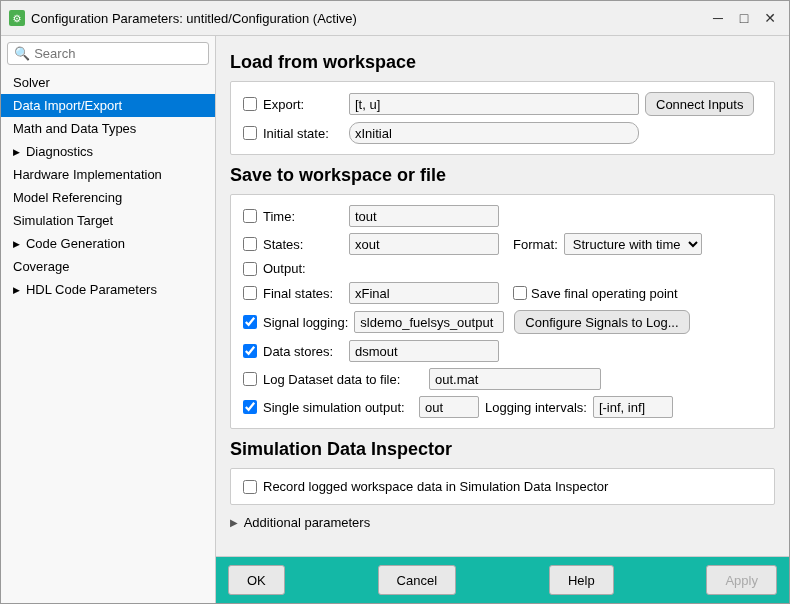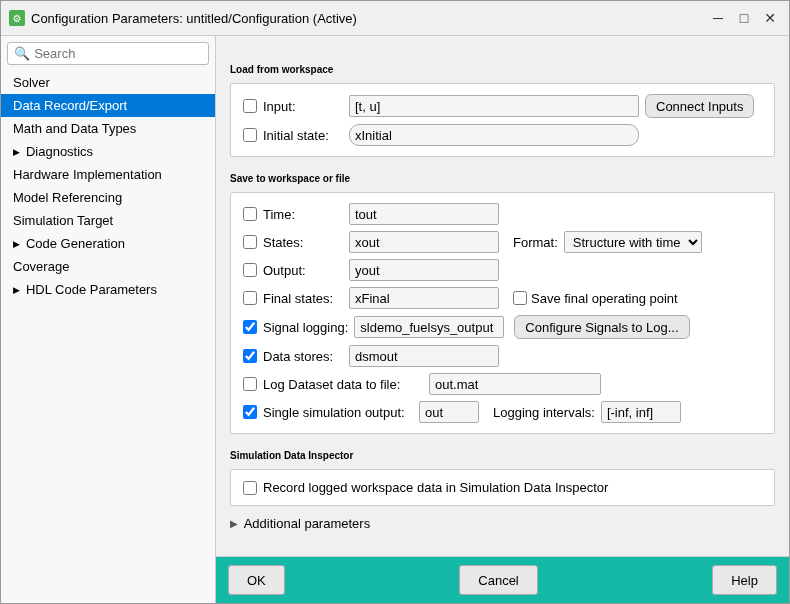--- a/index.html
+++ b/index.html
@@ -117,25 +117,25 @@
       flex-direction: column;
       overflow: hidden;
     }
     .main-scroll {
       flex: 1;
       overflow-y: auto;
       padding: 12px 14px;
     }
 
     .section-title {
-      font-size: 10px;
+      font-size: 18px;
       font-weight: bold;
       color: #000;
       margin-bottom: 8px;
-      margin-top: 16px;
+      margin-top: 4px;
     }
     .section-box {
       border: 1px solid #ccc;
       background: white;
       padding: 10px 12px;
       margin-bottom: 10px;
       border-radius: 2px;
     }
 
     .form-row {
@@ -248,21 +248,21 @@
     <div class="sidebar">
       <div class="search-box">
         <span class="search-icon-shape">🔍</span>
         <input class="search-input" type="text" placeholder="Search" style="">
       </div>
       <div class="sidebar-nav">
         <div class="nav-item">
           <span>Solver</span>
         </div>
         <div class="nav-item active">
-          <span>Data Record/Export</span>
+          <span>Data Import/Export</span>
         </div>
         <div class="nav-item">
           <span>Math and Data Types</span>
         </div>
         <div class="nav-item has-arrow">
           <span>Diagnostics</span>
         </div>
         <div class="nav-item">
           <span>Hardware Implementation</span>
         </div>
@@ -284,21 +284,21 @@
       </div>
     </div>
 
     <div class="main-panel">
       <div class="main-scroll">
 
         <div class="section-title">Load from workspace</div>
         <div class="section-box">
           <div class="form-row">
             <input type="checkbox" class="checkbox" style="">
-            <span class="field-label">Input:</span>
+            <span class="field-label">Export:</span>
             <input type="text" class="text-input wide" style="width: 290px;" value="[t, u]">
             <button class="btn">Connect Inputs</button>
           </div>
           <div class="form-row">
             <input type="checkbox" class="checkbox" style="">
             <span class="field-label">Initial state:</span>
             <input type="text" class="text-input" style="width: 290px; border-radius: 10px;" value="xInitial">
           </div>
         </div>
 
@@ -320,21 +320,20 @@
               <option>Structure with time</option>
               <option>Array</option>
               <option>Structure</option>
               <option>Dataset</option>
             </select>
           </div>
 
           <div class="form-row">
             <input type="checkbox" class="checkbox" style="">
             <span class="field-label">Output:</span>
-            <input type="text" class="text-input" style="width: 150px;" value="yout">
           </div>
 
           <div class="form-row">
             <input type="checkbox" class="checkbox" style="">
             <span class="field-label">Final states:</span>
             <input type="text" class="text-input" style="width: 150px;" value="xFinal">
             <div class="save-final-row" style="margin-left:8px;">
               <input type="checkbox" class="checkbox" style="">
               <span>Save final operating point</span>
             </div>
@@ -356,21 +355,21 @@
           <div class="form-row">
             <input type="checkbox" class="checkbox" style="">
             <span class="field-label" style="min-width:160px;">Log Dataset data to file:</span>
             <input type="text" class="text-input" style="width: 172px;" value="out.mat">
           </div>
 
           <div class="form-row">
             <input type="checkbox" class="checkbox" checked="" style="">
             <span class="field-label" style="min-width:150px;">Single simulation output:</span>
             <input type="text" class="text-input" style="width: 60px;" value="out">
-            <span style="margin-left:8px;">Logging intervals:</span>
+            <span style="margin-left:0;">Logging intervals:</span>
             <input type="text" class="text-input" style="width: 80px;" value="[-inf, inf]">
           </div>
         </div>
 
         <div class="section-title">Simulation Data Inspector</div>
         <div class="section-box sdi-section">
           <div class="sdi-checkbox-row">
             <input type="checkbox" class="checkbox" style="">
             <span>Record logged workspace data in Simulation Data Inspector</span>
           </div>
@@ -380,16 +379,17 @@
           <span class="additional-arrow">▶</span>
           <span>Additional parameters</span>
         </div>
 
       </div>
 
       <div class="footer">
         <button class="footer-btn">OK</button>
         <button class="footer-btn">Cancel</button>
         <button class="footer-btn">Help</button>
+        <button class="footer-btn disabled">Apply</button>
       </div>
     </div>
   </div>
 </div>
 
 </body></html>

